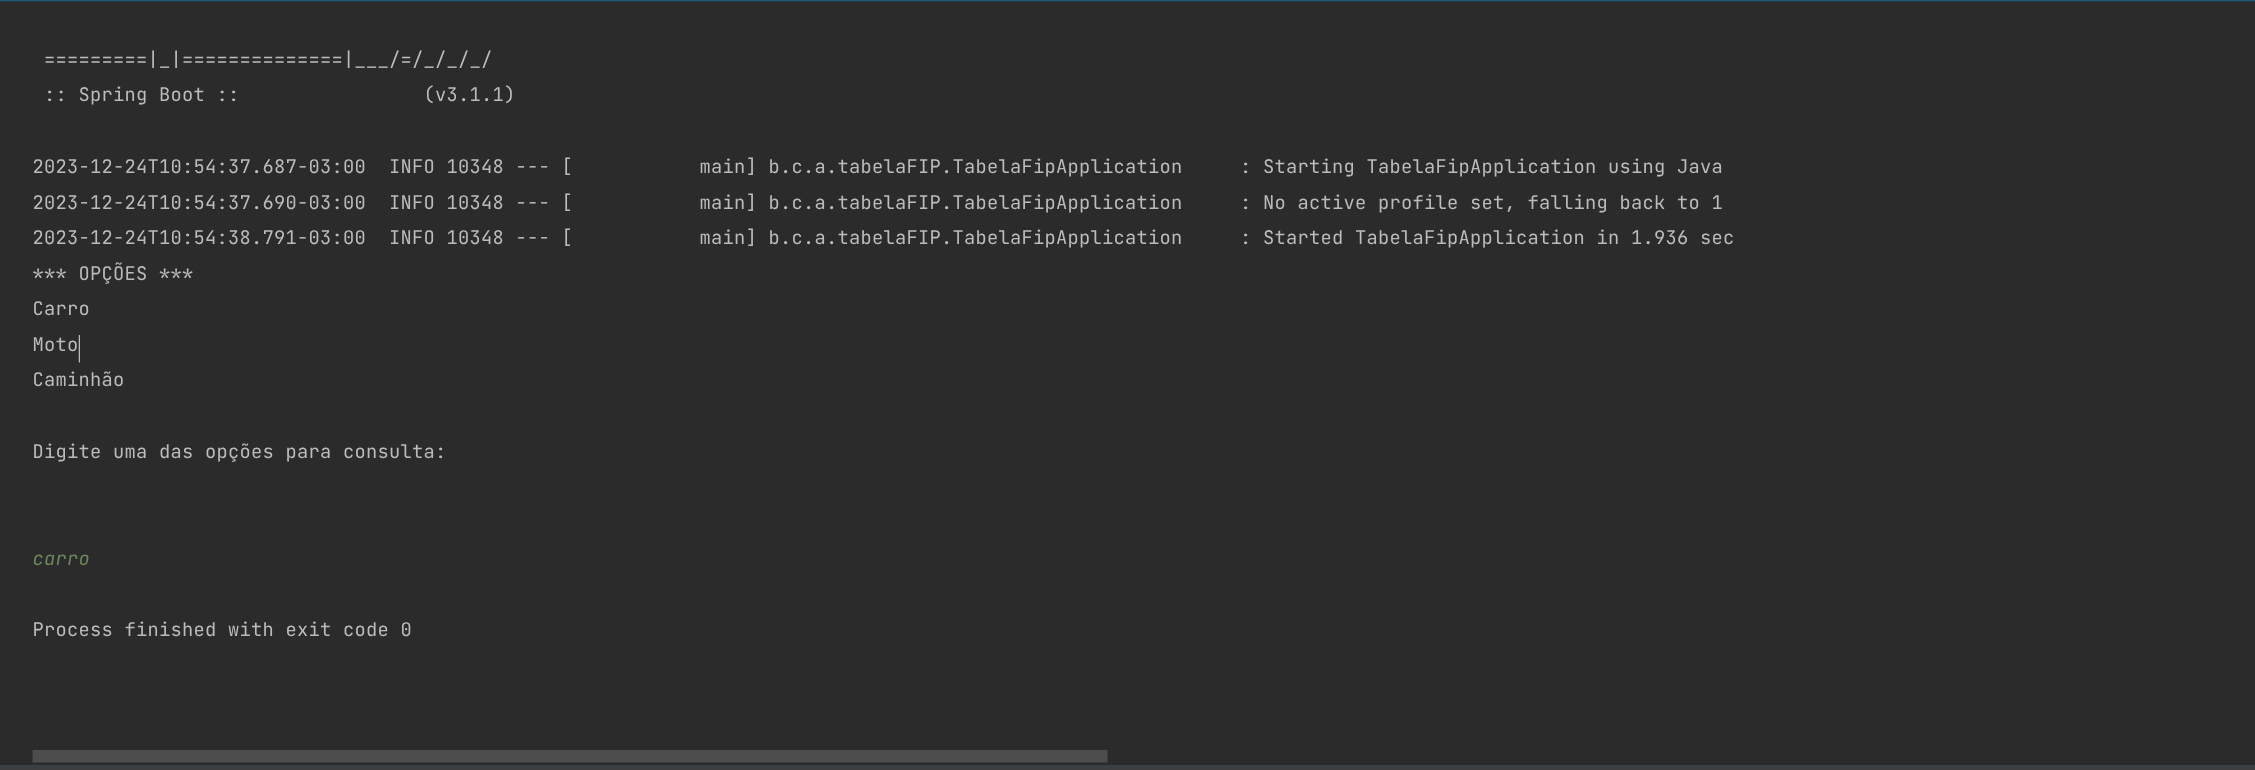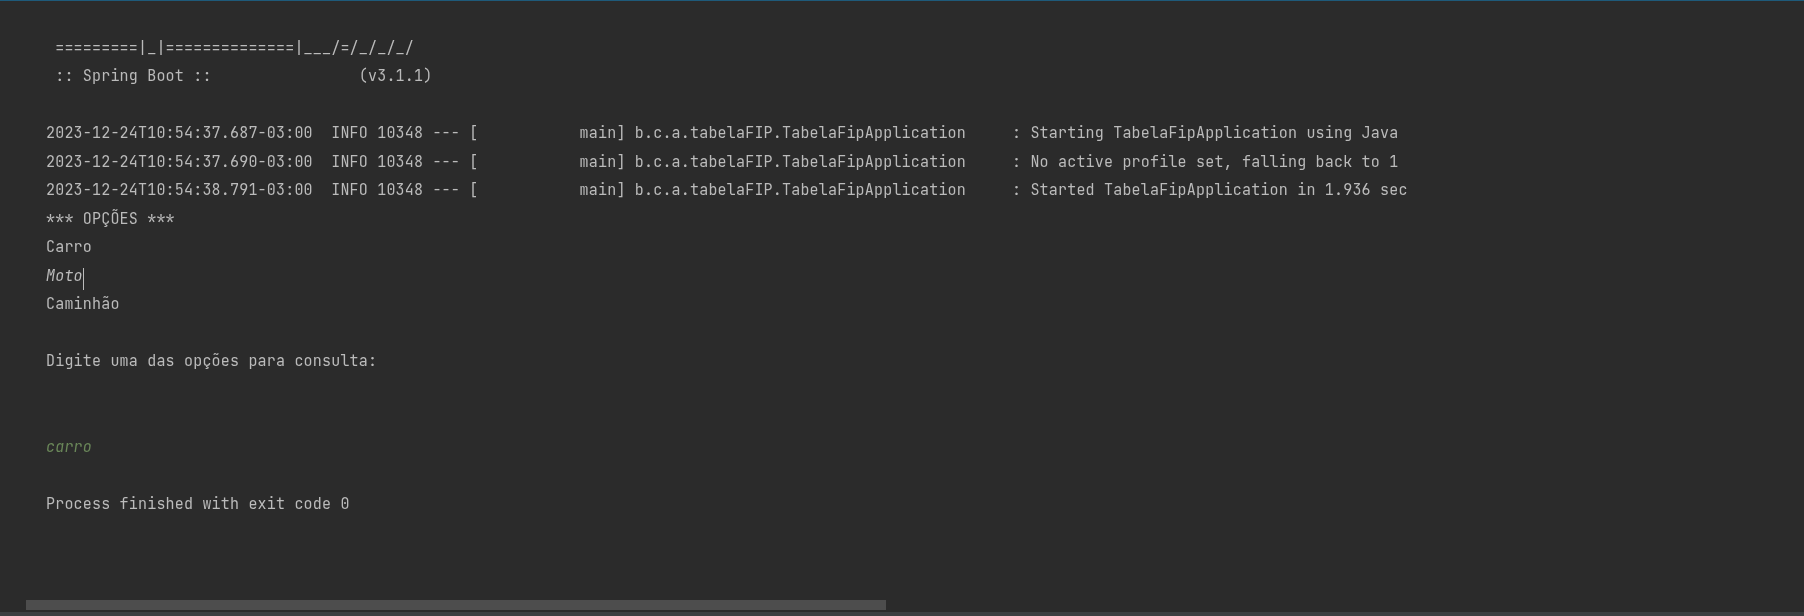--- a/index.html
+++ b/index.html
@@ -23,38 +23,36 @@
       background-color: #2b2b2b;
       border-top: 1px solid #1e5a7a;
     }
     .console-content {
       padding: 4px 0 0 26px;
       white-space: pre;
       line-height: 28.5px;
       letter-spacing: 0.2px;
       overflow: hidden;
       height: calc(100% - 20px);
-      margin-left: 20px;
     }
     .line {
       display: block;
       height: 28.5px;
     }
     .blank-line {
       display: block;
       height: 28.5px;
     }
     .user-input {
       color: #6a8759;
       font-style: italic;
     }
     .cursor-line {
       position: relative;
       display: inline;
-      font-style: italic;
     }
     .cursor-line::after {
       content: "";
       position: absolute;
       right: -1px;
       top: 2px;
       width: 1px;
       height: 22px;
       background-color: #bbbbbb;
     }

